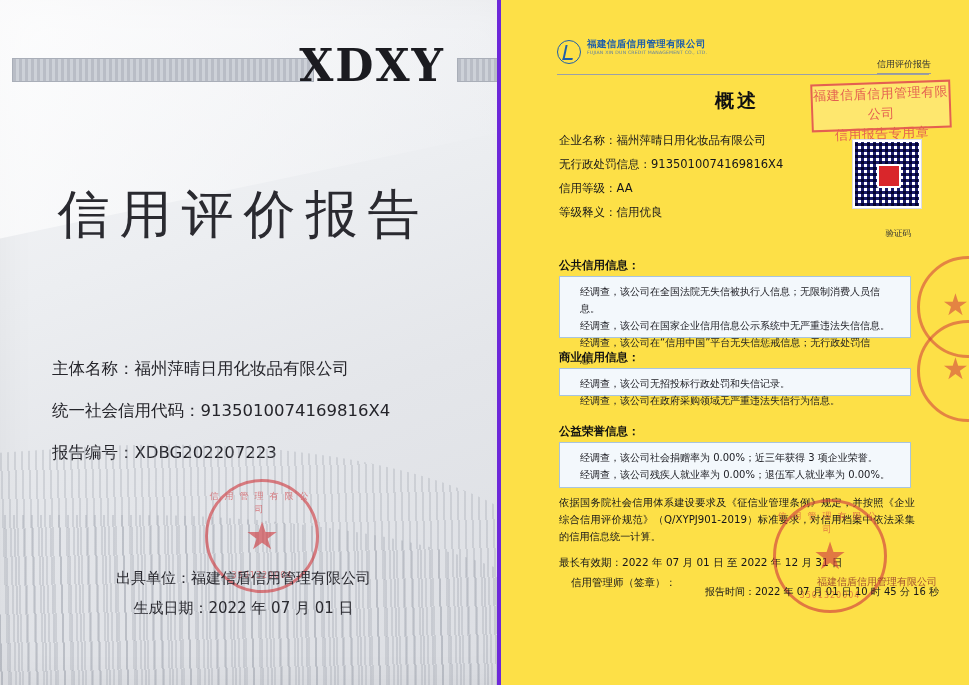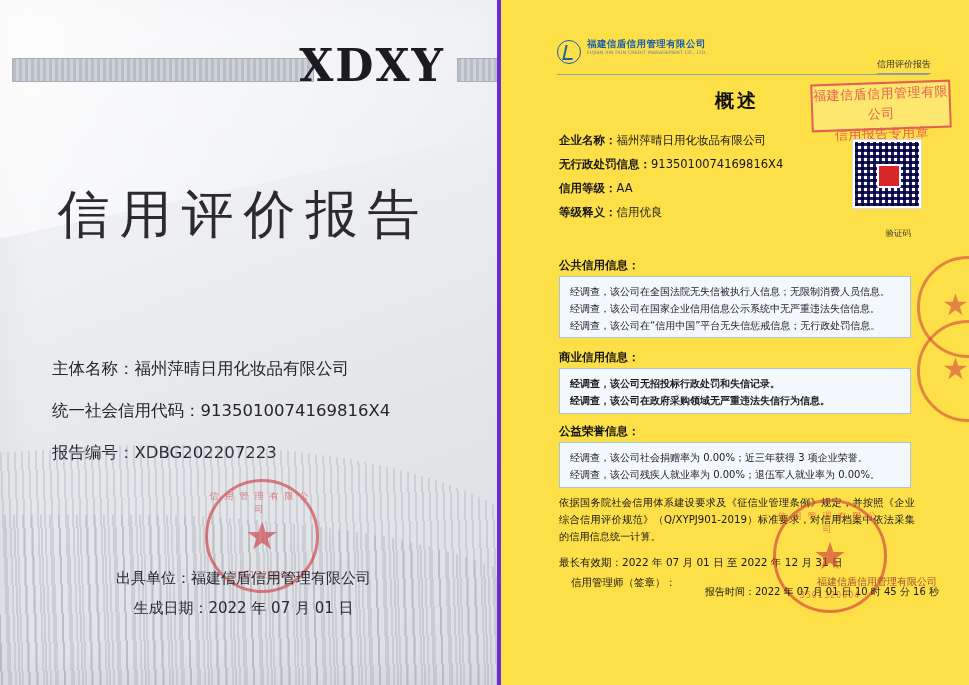--- a/index.html
+++ b/index.html
@@ -93,21 +93,21 @@
     position:absolute;top:74px;left:56px;width:372px;height:1px;background:#9aa0a8;
   }
   .rpt-title{
     position:absolute;top:88px;left:0;width:472px;text-align:center;
     font-size:19px;font-weight:700;color:#111;letter-spacing:3px;
   }
   .info-block{
     position:absolute;top:128px;left:58px;width:230px;
     font-size:11.5px;color:#15151a;line-height:24px;
   }
-  .info-block b{font-weight:700;text-align:center;}
+  .info-block b{font-weight:400;text-align:center;}
   .qr{
     position:absolute;top:140px;right:52px;width:64px;height:64px;
     background:
       repeating-linear-gradient(0deg,#1b1b6b 0 3px,#ffffff 3px 6px),
       repeating-linear-gradient(90deg,#1b1b6b 0 3px,#ffffff 3px 6px);
     background-blend-mode:multiply;
     border:2px solid #fff;outline:1px solid #dcdce8;
   }
   .qr:after{
     content:"";position:absolute;left:22px;top:22px;width:20px;height:20px;
@@ -123,21 +123,21 @@
     transform:rotate(-2deg);opacity:.85;letter-spacing:.5px;
     background:rgba(255,255,255,.25);
   }
   .sec-title{
     position:absolute;left:58px;font-size:11.5px;font-weight:700;color:#111;
   }
   .sec-box{
     position:absolute;left:58px;width:352px;
     border:1px solid #a8c4de;background:#f3f8fc;
     font-size:10px;color:#1a1a20;line-height:17px;
-    padding:6px 10px;box-sizing:border-box;
+    padding:6px 20px;box-sizing:border-box;
   }
   .para{
     position:absolute;left:58px;width:356px;font-size:10.2px;color:#15151a;
     line-height:17px;text-align:justify;
   }
   .valid{
     position:absolute;left:58px;font-size:10.5px;color:#15151a;line-height:20px;
   }
   .rpt-time{
     position:absolute;bottom:86px;right:34px;font-size:10px;color:#15151a;
@@ -236,21 +236,21 @@
   </div>
 
   <div class="sec-title" style="top:258px;">公共信用信息：</div>
   <div class="sec-box" style="top:276px;height:62px;">
     <div>经调查，该公司在全国法院无失信被执行人信息；无限制消费人员信息。</div>
     <div>经调查，该公司在国家企业信用信息公示系统中无严重违法失信信息。</div>
     <div>经调查，该公司在“信用中国”平台无失信惩戒信息；无行政处罚信息。</div>
   </div>
 
   <div class="sec-title" style="top:350px;text-align:center;">商业信用信息：</div>
-  <div class="sec-box" style="top:368px;height:46px;font-weight:bold;">
+  <div class="sec-box" style="top:368px;height:28px;">
     <div>经调查，该公司无招投标行政处罚和失信记录。</div>
     <div>经调查，该公司在政府采购领域无严重违法失信行为信息。</div>
   </div>
 
   <div class="sec-title" style="top:424px;">公益荣誉信息：</div>
   <div class="sec-box" style="top:442px;height:46px;">
     <div>经调查，该公司社会捐赠率为 0.00%；近三年获得 3 项企业荣誉。</div>
     <div>经调查，该公司残疾人就业率为 0.00%；退伍军人就业率为 0.00%。</div>
   </div>
 

